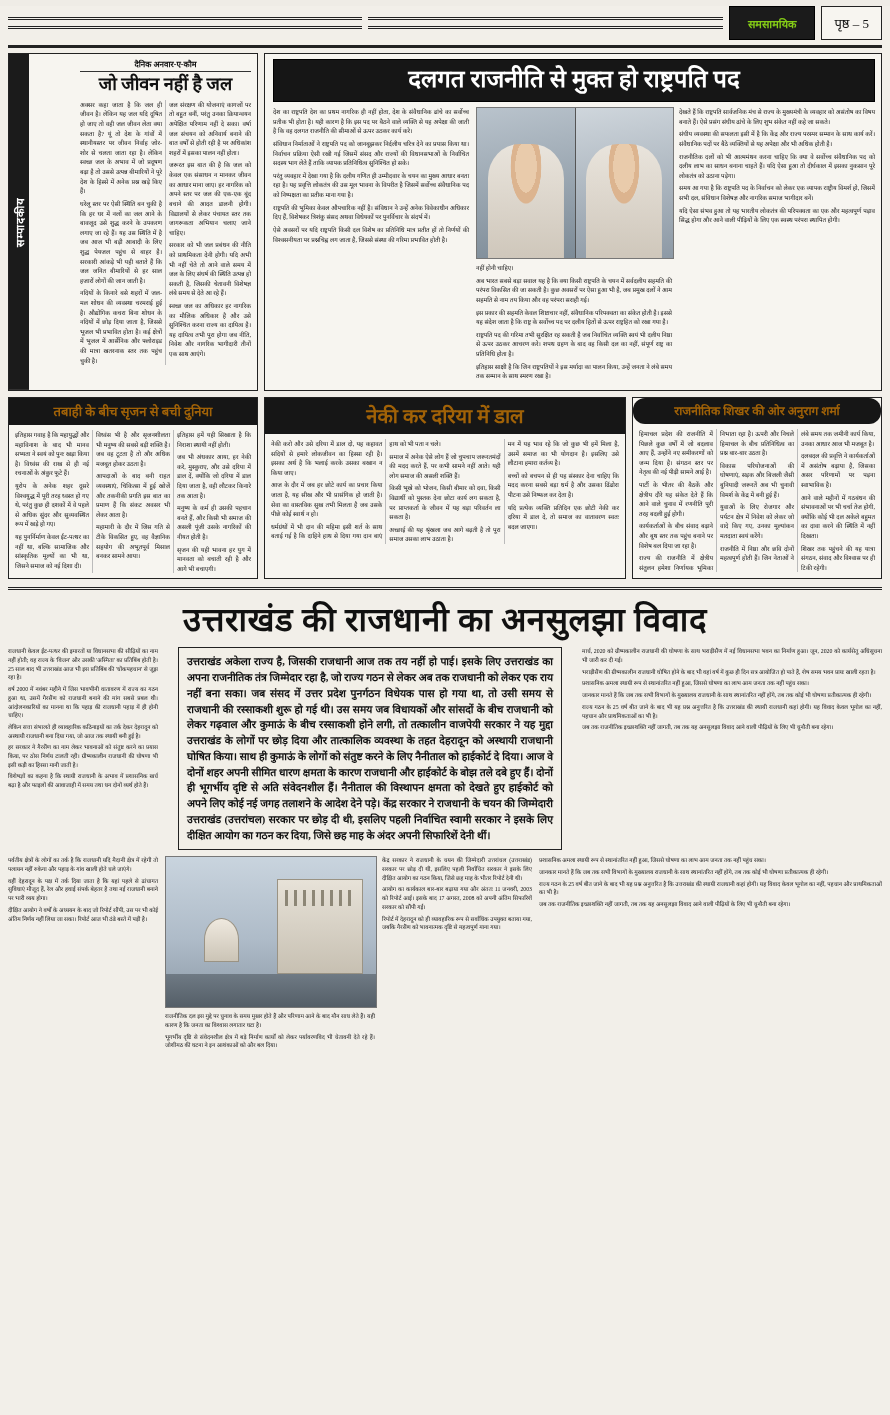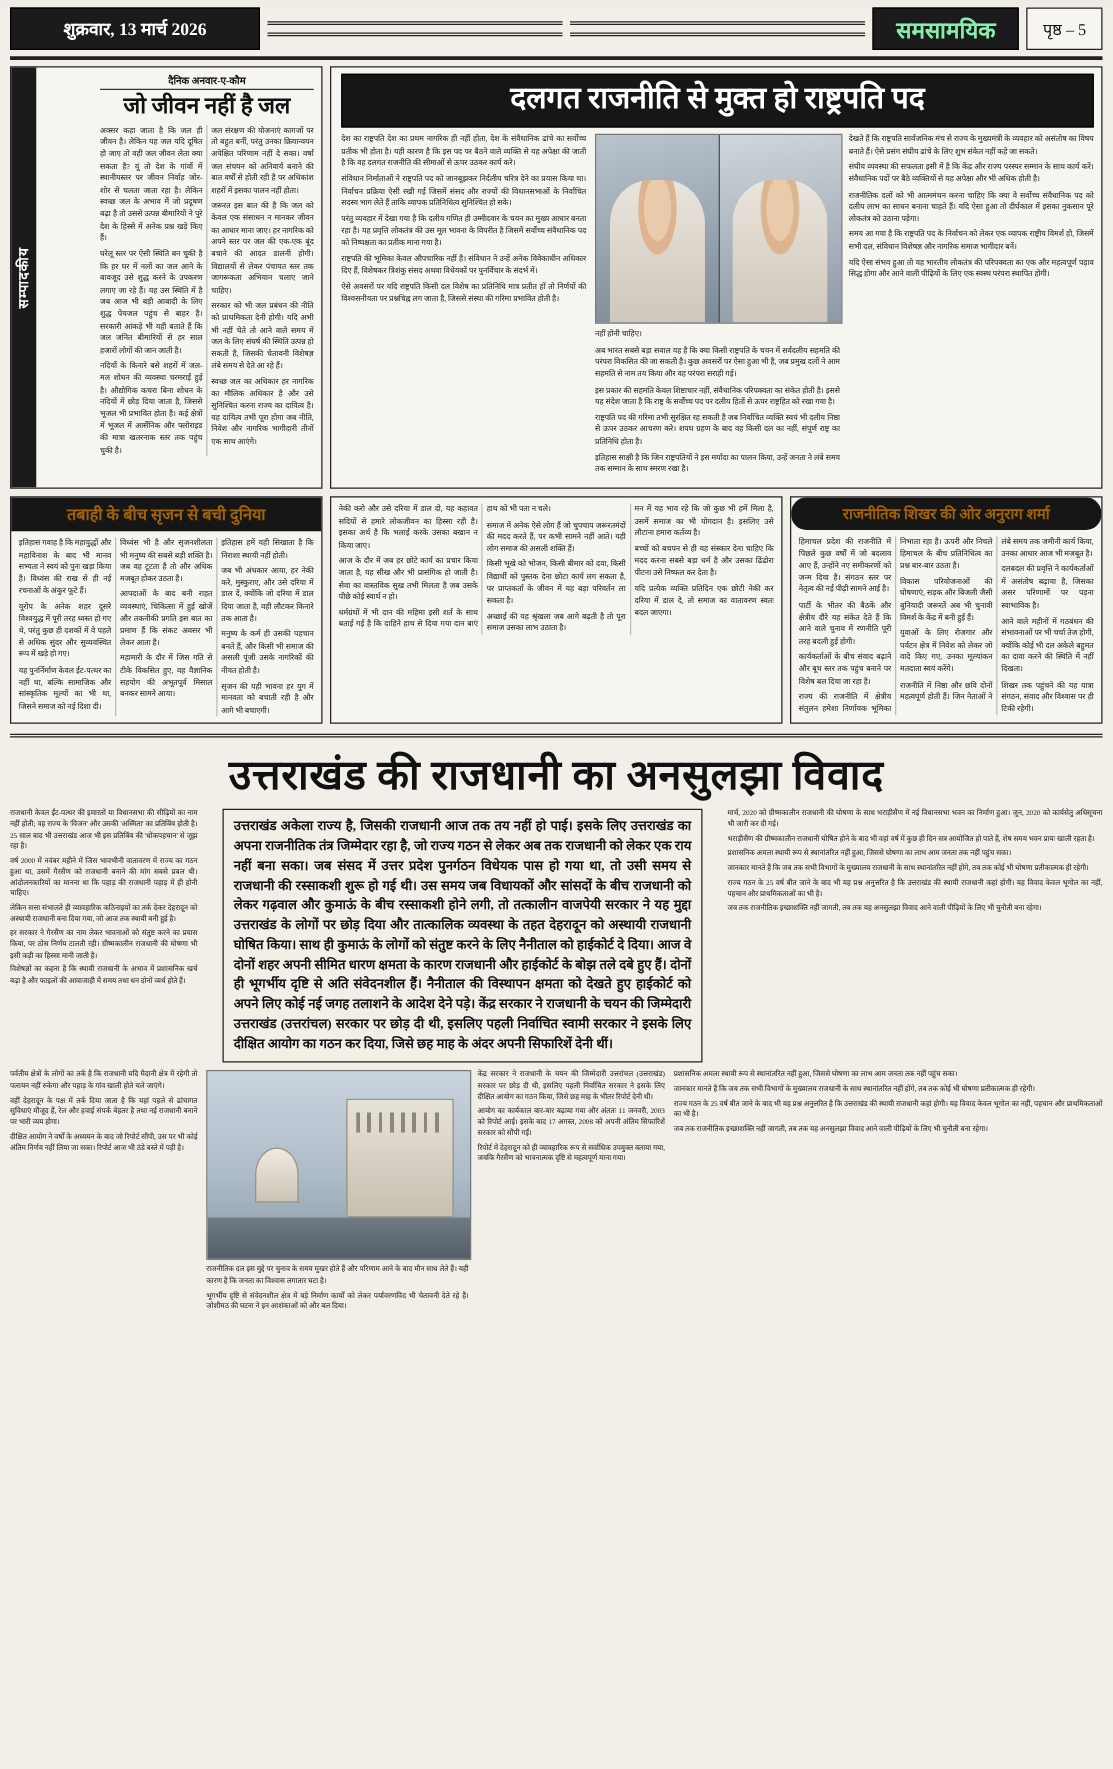--- a/index.html
+++ b/index.html
@@ -45,21 +45,21 @@
   .mh-paper{
     border:1.5px solid #222;
     font-weight:bold;
     font-size:13px;
     display:flex;align-items:center;justify-content:center;
     padding:0 10px;
     background:#f7f5f0;
     white-space:nowrap;
   }
   .mh-section{
-    background:#1b1b1b;color:#86efac;font-weight:bold;font-size:18px;
+    background:#1b1b1b;color:#84cc16;font-weight:bold;font-size:11px;
     display:flex;align-items:center;justify-content:center;padding:0 18px;
     border:1px solid #000;
   }
   .mh-page{
     border:1.5px solid #222;font-weight:normal;font-size:13px;
     display:flex;align-items:center;justify-content:center;padding:0 12px;
     background:#f7f5f0;white-space:nowrap;
   }
   .hr-thick{height:3px;background:#222;margin:5px 8px 0 8px;}
 
@@ -219,21 +219,20 @@
   }
   .tiny{font-size:5.8px;line-height:1.5;text-align:justify;}
   .tiny p{margin:0 0 3px 0;}
 </style>
 </head>
 <body>
 
 <div class="page">
 
   <div class="masthead">
-    <div class="mh-date">शुक्रवार, 13 मार्च 2026</div>
     <div class="mh-rule"></div>
     <div class="mh-rule"></div>
     <div class="mh-section">समसामयिक</div>
     <div class="mh-page">पृष्ठ – 5</div>
   </div>
   <div class="hr-thick"></div>
 
   <div class="top-zone">
 
     <div class="editorial">
@@ -306,20 +305,21 @@
         <p>आपदाओं के बाद बनी राहत व्यवस्थाएं, चिकित्सा में हुई खोजें और तकनीकी प्रगति इस बात का प्रमाण हैं कि संकट अवसर भी लेकर आता है।</p>
         <p>महामारी के दौर में जिस गति से टीके विकसित हुए, वह वैज्ञानिक सहयोग की अभूतपूर्व मिसाल बनकर सामने आया।</p>
         <p>इतिहास हमें यही सिखाता है कि निराशा स्थायी नहीं होती।</p>
         <p>जब भी अंधकार आया, हर नेकी करे, मुस्कुराए, और उसे दरिया में डाल दें, क्योंकि जो दरिया में डाल दिया जाता है, वही लौटकर किनारे तक आता है।</p>
         <p>मनुष्य के कर्म ही उसकी पहचान बनते हैं, और किसी भी समाज की असली पूंजी उसके नागरिकों की नीयत होती है।</p>
         <p>सृजन की यही भावना हर युग में मानवता को बचाती रही है और आगे भी बचाएगी।</p>
       </div>
     </div>
 
     <div class="mbox two">
+      <div class="mbar s2">नेकी कर दरिया में डाल</div>
       <div class="mcols c3 col-text">
         <p>नेकी करो और उसे दरिया में डाल दो, यह कहावत सदियों से हमारे लोकजीवन का हिस्सा रही है। इसका अर्थ है कि भलाई करके उसका बखान न किया जाए।</p>
         <p>आज के दौर में जब हर छोटे कार्य का प्रचार किया जाता है, यह सीख और भी प्रासंगिक हो जाती है। सेवा का वास्तविक सुख तभी मिलता है जब उसके पीछे कोई स्वार्थ न हो।</p>
         <p>धर्मग्रंथों में भी दान की महिमा इसी शर्त के साथ बताई गई है कि दाहिने हाथ से दिया गया दान बाएं हाथ को भी पता न चले।</p>
         <p>समाज में अनेक ऐसे लोग हैं जो चुपचाप जरूरतमंदों की मदद करते हैं, पर कभी सामने नहीं आते। यही लोग समाज की असली शक्ति हैं।</p>
         <p>किसी भूखे को भोजन, किसी बीमार को दवा, किसी विद्यार्थी को पुस्तक देना छोटा कार्य लग सकता है, पर प्राप्तकर्ता के जीवन में यह बड़ा परिवर्तन ला सकता है।</p>
         <p>अच्छाई की यह श्रृंखला जब आगे बढ़ती है तो पूरा समाज उसका लाभ उठाता है।</p>
         <p>मन में यह भाव रहे कि जो कुछ भी हमें मिला है, उसमें समाज का भी योगदान है। इसलिए उसे लौटाना हमारा कर्तव्य है।</p>
         <p>बच्चों को बचपन से ही यह संस्कार देना चाहिए कि मदद करना सबसे बड़ा धर्म है और उसका ढिंढोरा पीटना उसे निष्फल कर देता है।</p>
         <p>यदि प्रत्येक व्यक्ति प्रतिदिन एक छोटी नेकी कर दरिया में डाल दे, तो समाज का वातावरण स्वतः बदल जाएगा।</p>

